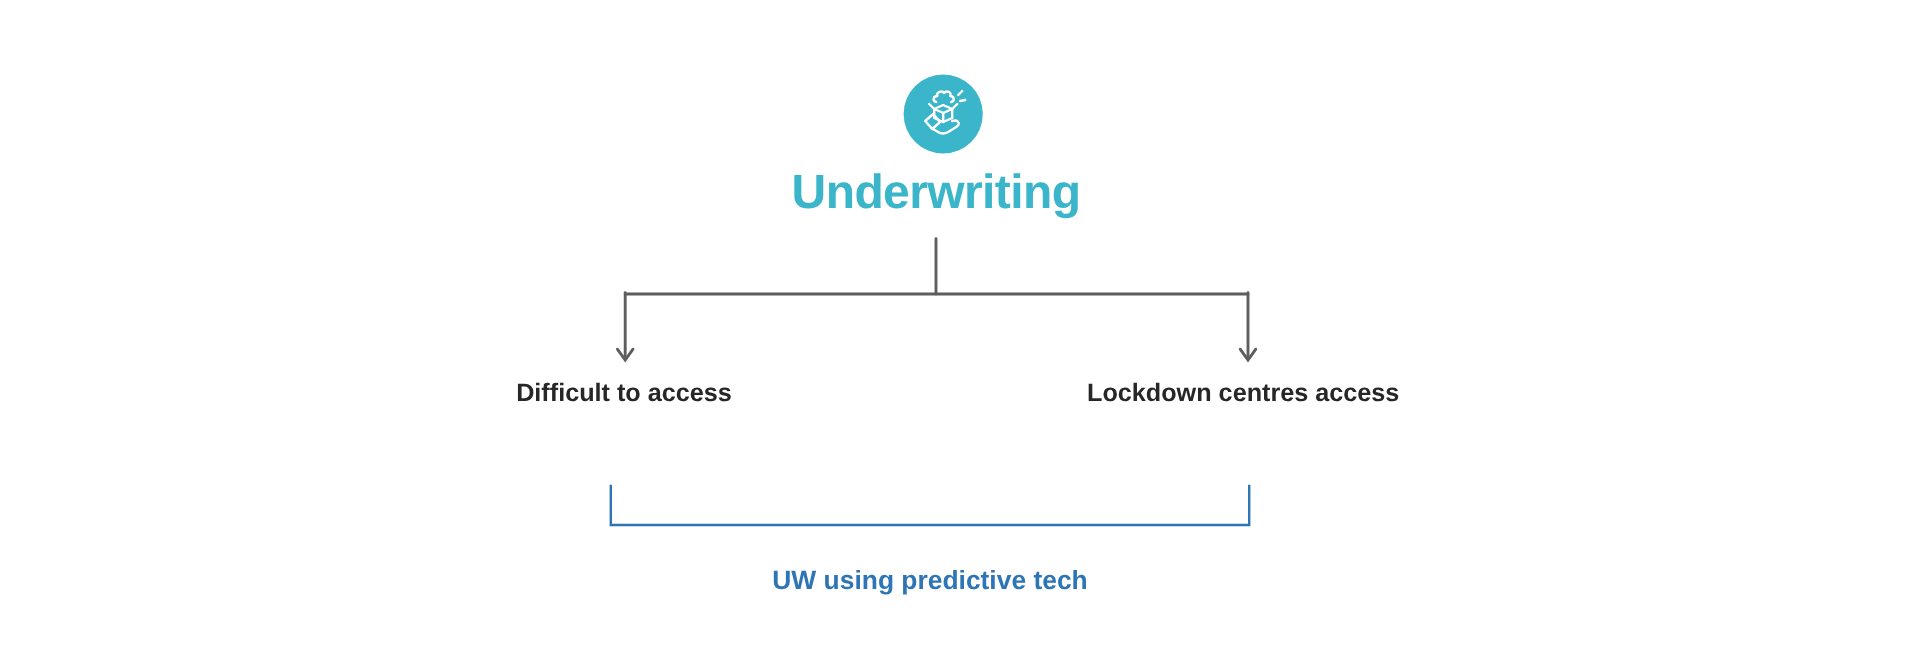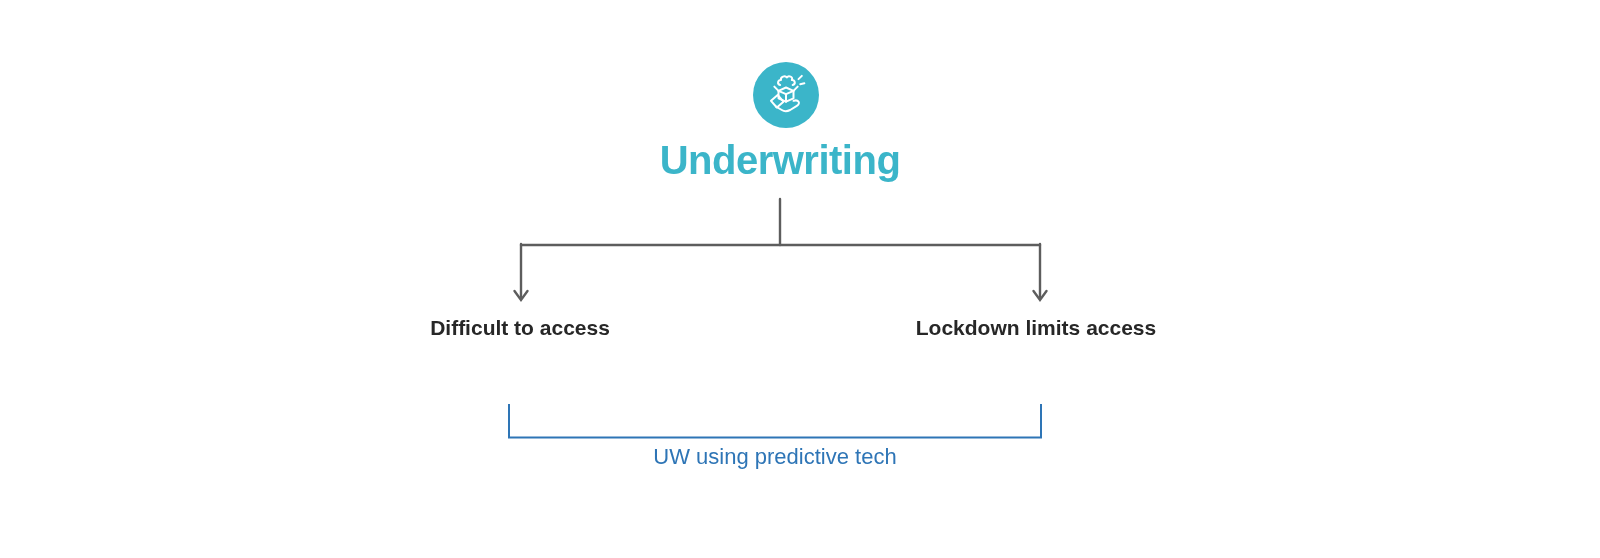--- a/index.html
+++ b/index.html
@@ -33,22 +33,22 @@
     white-space:nowrap;letter-spacing:-0.5px;
   }
   .branch-label{
     position:absolute;top:314px;transform:translateX(-50%);
     font-size:21px;font-weight:700;color:var(--label-dark);
     line-height:27px;text-align:left;white-space:nowrap;
   }
   .branch-left{left:520px;}
   .branch-right{left:1036px;}
   .outcome-label{
-    position:absolute;left:775px;top:444px;transform:translateX(-50%);
-    font-size:22px;font-weight:400;color:var(--outcome-blue);
+    position:absolute;left:775px;top:471px;transform:translateX(-50%);
+    font-size:22px;font-weight:700;color:var(--outcome-blue);
     white-space:nowrap;
   }
 </style>
 </head>
 <body>
 
 <div class="canvas">
 
   <svg class="connectors" width="1600" height="558" viewBox="0 0 1600 558" aria-hidden="true">
     <g class="tree" fill="none" stroke-width="2.4" stroke-linecap="round">
@@ -82,18 +82,18 @@
     </svg>
   </div>
 
   <div class="root-title">Underwriting</div>
 
   <div class="branch-label branch-left">
     <div>Difficult to access</div>
   </div>
 
   <div class="branch-label branch-right">
-    <div>Lockdown limits access</div>
+    <div>Lockdown centres access</div>
   </div>
 
   <div class="outcome-label">UW using predictive tech</div>
 
 </div>
 
 </body></html>

